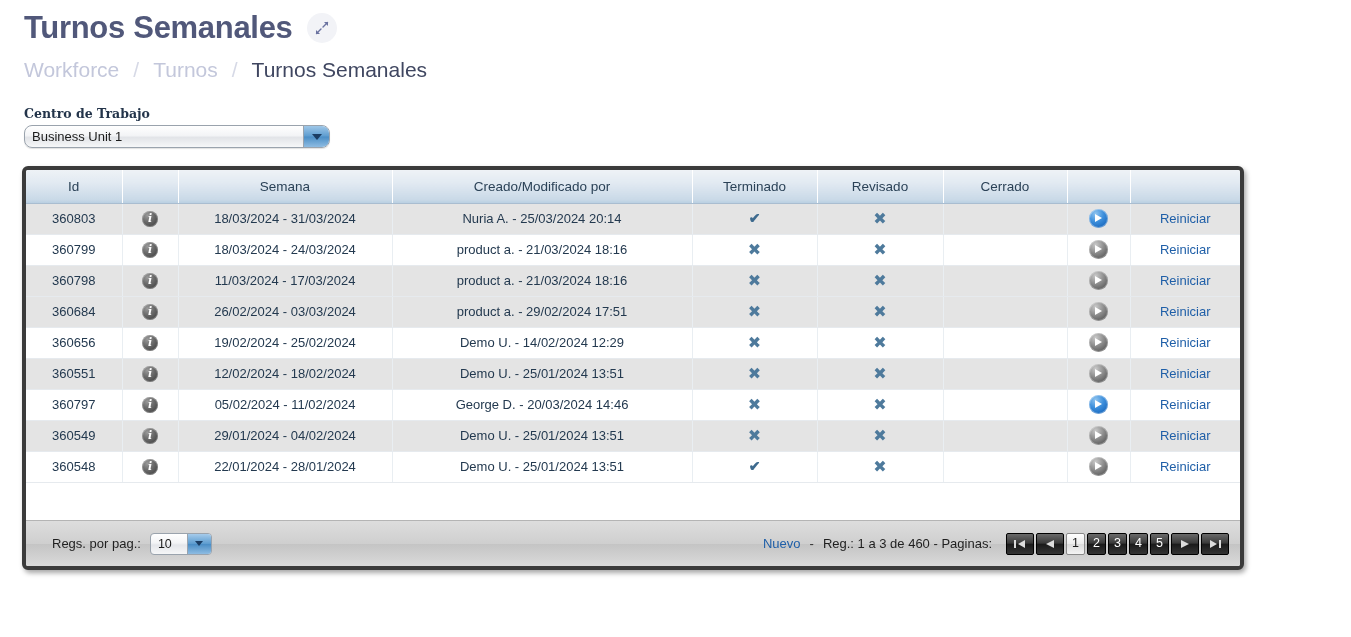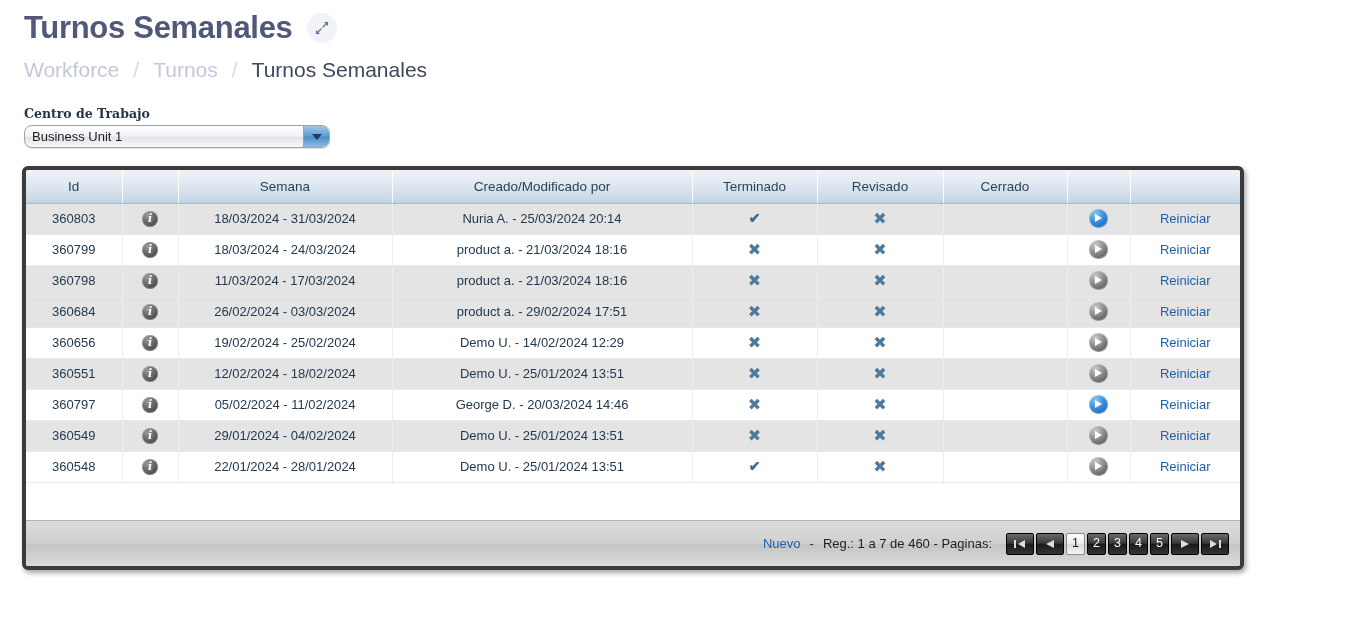--- a/index.html
+++ b/index.html
@@ -412,25 +412,34 @@
           <td><span class="mark check">✔</span></td>
           <td><span class="mark cross">✖</span></td>
           <td></td>
           <td><span class="go-icon grey"></span></td>
           <td><a class="link">Reiniciar</a></td>
         </tr>
       </tbody>
   </table>
 
   <div class="grid-footer">
+    <div class="rpp">
+      <span>Regs. por pag.:</span>
+      <div class="rpp-sel">
+        <div class="v">10</div>
+        <div class="a">
+            <i></i>
+          </div>
+      </div>
+    </div>
 
     <div class="foot-right">
       <a class="link">Nuevo</a>
       <span class="foot-dash">-</span>
-      <span class="foot-info">Reg.: 1 a 7 de 460 - Paginas:</span>
+      <span class="foot-info">Reg.: 1 a 3 de 460 - Paginas:</span>
 
       <div class="pager">
         <div class="nav-group">
           <div class="pg wide">
             <svg width="14" height="10" viewBox="0 0 14 10" aria-hidden="true">
               <rect x="1" y="1" width="2" height="8" fill="#dcdcdc"></rect>
               <path d="M12 1 L12 9 L5 5 Z" fill="#dcdcdc"></path>
             </svg>
           </div>
           <div class="pg wide">

